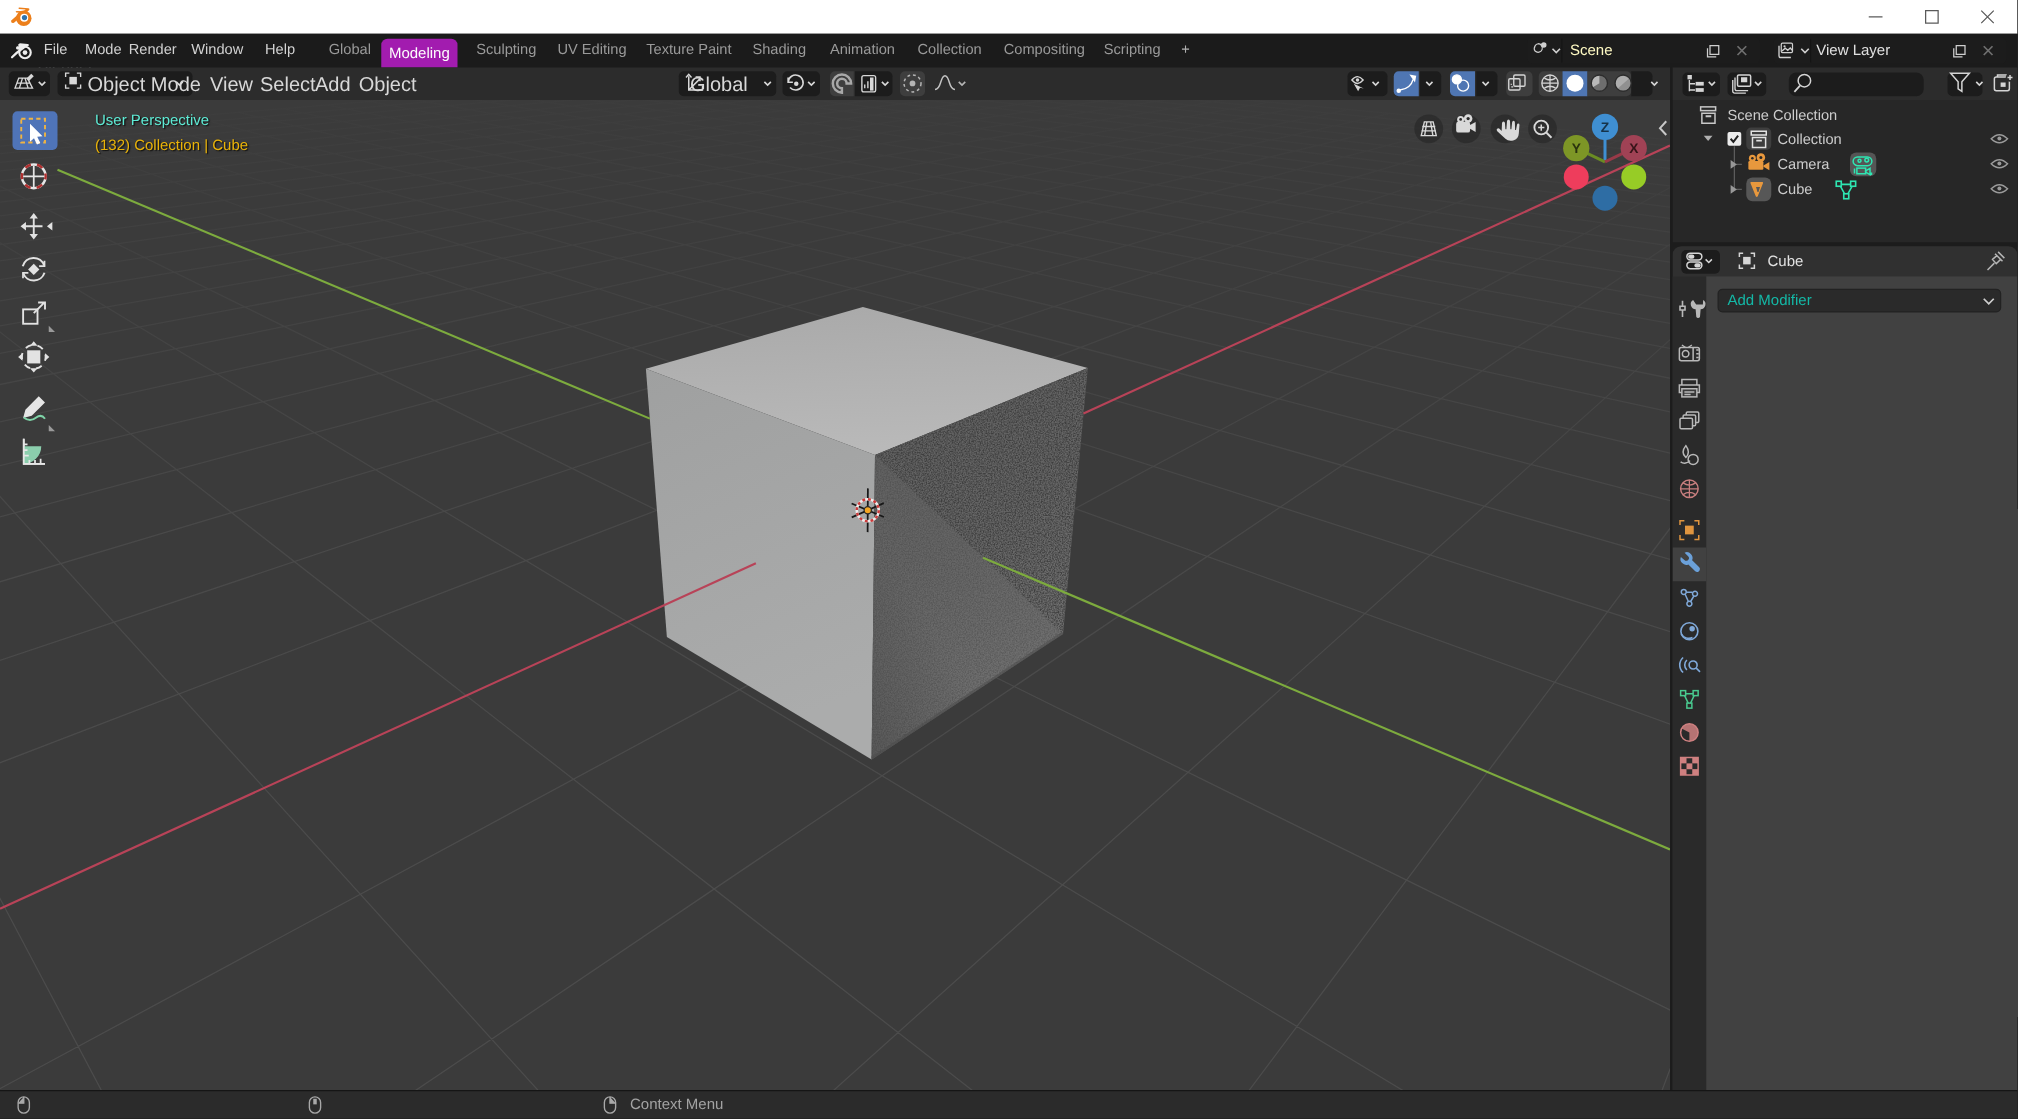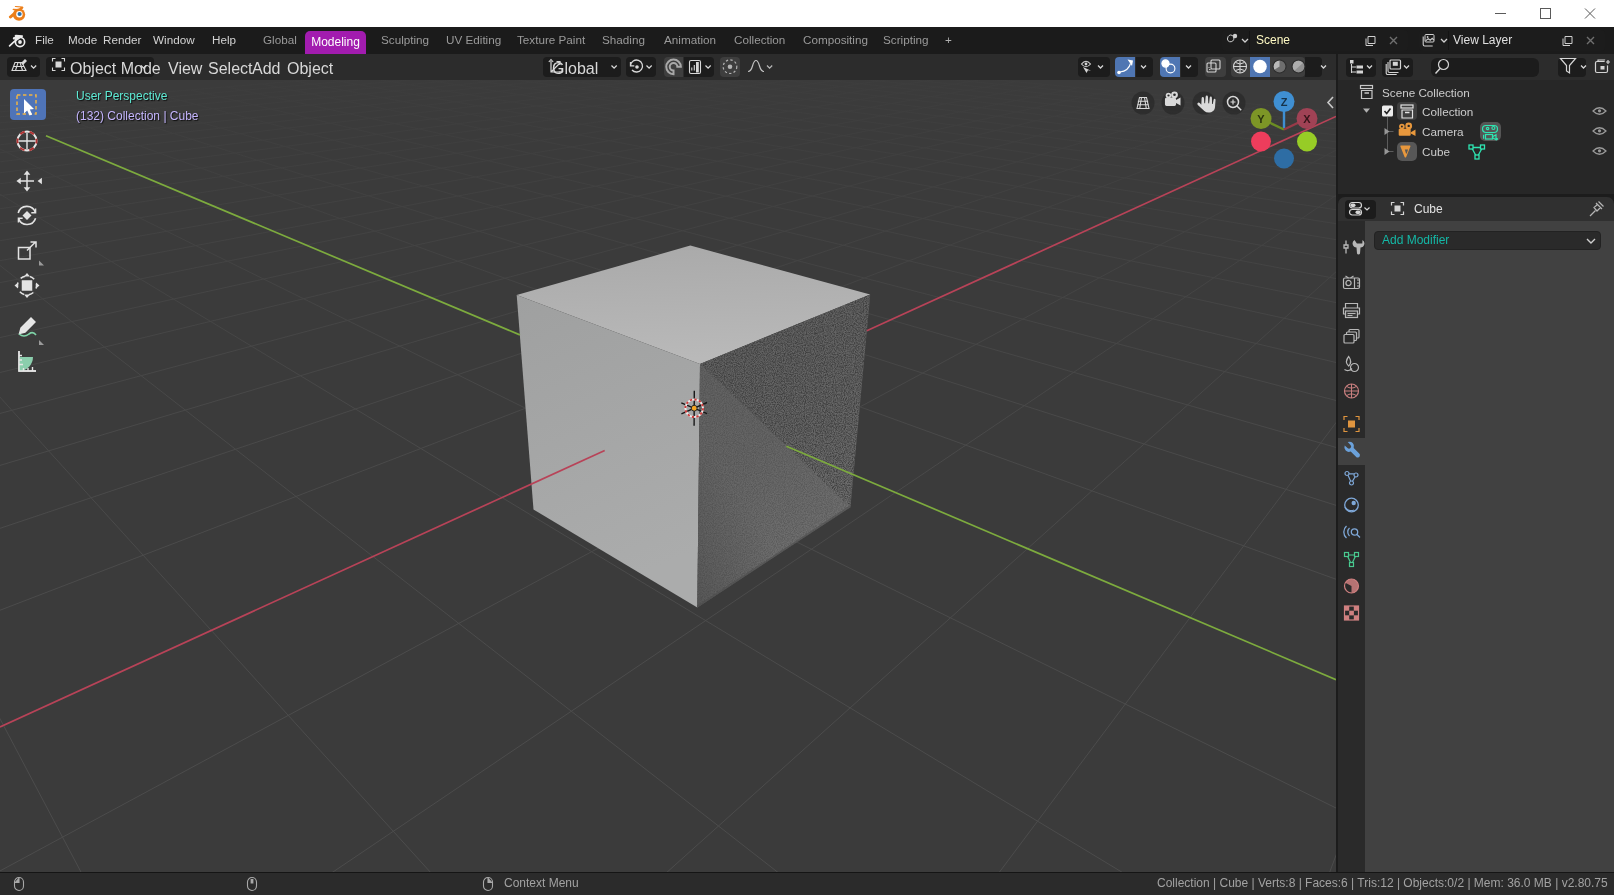--- a/index.html
+++ b/index.html
@@ -351,21 +351,21 @@
   <circle cx="141" cy="61.5" r="10" fill="#ee3d5c"></circle>
   <circle cx="187" cy="61.5" r="10" fill="#97cc26"></circle>
   <circle cx="164" cy="78.5" r="10" fill="#2e6da4"></circle>
   <text x="164" y="25.5" font-size="11" font-weight="bold" fill="#16334a" text-anchor="middle" font-family="Liberation Sans">Z</text>
   <text x="141" y="42.5" font-size="11" font-weight="bold" fill="#2a330e" text-anchor="middle" font-family="Liberation Sans">Y</text>
   <text x="187" y="42.5" font-size="11" font-weight="bold" fill="#361419" text-anchor="middle" font-family="Liberation Sans">X</text>
  </g>
 </svg>
 
 <div class="abs" style="left:76px;top:89px;font-size:12px;color:#5eead4;text-shadow:1px 1px 1px rgba(0,0,0,0.8)">User Perspective</div>
-<div class="abs" style="left:76px;top:109px;font-size:12px;color:#c4b5fd;text-shadow:1px 1px 1px rgba(0,0,0,0.8)">(132) Collection | Cube</div>
+<div class="abs" style="left:76px;top:109px;font-size:12px;color:#eab308;text-shadow:1px 1px 1px rgba(0,0,0,0.8)">(132) Collection | Cube</div>
 
 <div class="abs" id="ohdr"></div>
 <div class="abs pill" style="left:1346px;top:58px;width:30px;height:19px"></div>
 <div class="abs pill" style="left:1382px;top:58px;width:31px;height:19px"></div>
 <div class="abs pill" style="left:1431px;top:58px;width:108px;height:19px;border-radius:6px"></div>
 <div class="abs pill" style="left:1558px;top:58px;width:28px;height:19px"></div>
 <svg class="abs" style="left:1338px;top:54px;width:276px;height:26px" viewBox="0 0 276 26">
  <g stroke="#d5d5d5" fill="none" stroke-width="1.2">
   <g transform="translate(12,6)">
    <rect x="0" y="0" width="3.5" height="3.5" fill="#d5d5d5" stroke="none"></rect>
@@ -592,15 +592,14 @@
           <rect x="0.5" y="0.5" width="9" height="13" rx="4.5"></rect>
           <rect x="3.6" y="2" width="2.8" height="4.5" fill="#a8a8a8" stroke="none"></rect>
         </g>
   <g transform="translate(483,5)">
           <rect x="0.5" y="0.5" width="9" height="13" rx="4.5"></rect>
           <path d="M9.5 5.5 h-4.5 v-5" fill="#a8a8a8"></path>
         </g>
  </g>
 </svg>
 <div class="abs stext" style="left:504px">Context Menu</div>
-<div class="abs stext" style="left:1157px">Collection | Cube | Verts:8 | Faces:6 | Tris:12 | Objects:0/2 | Mem: 36.0 MB | v2.80.75</div>
 
 <div class="abs" style="left:1336px;top:54px;width:2px;height:818px;background:#1c1c1c"></div>
 </div>
 </body></html>

